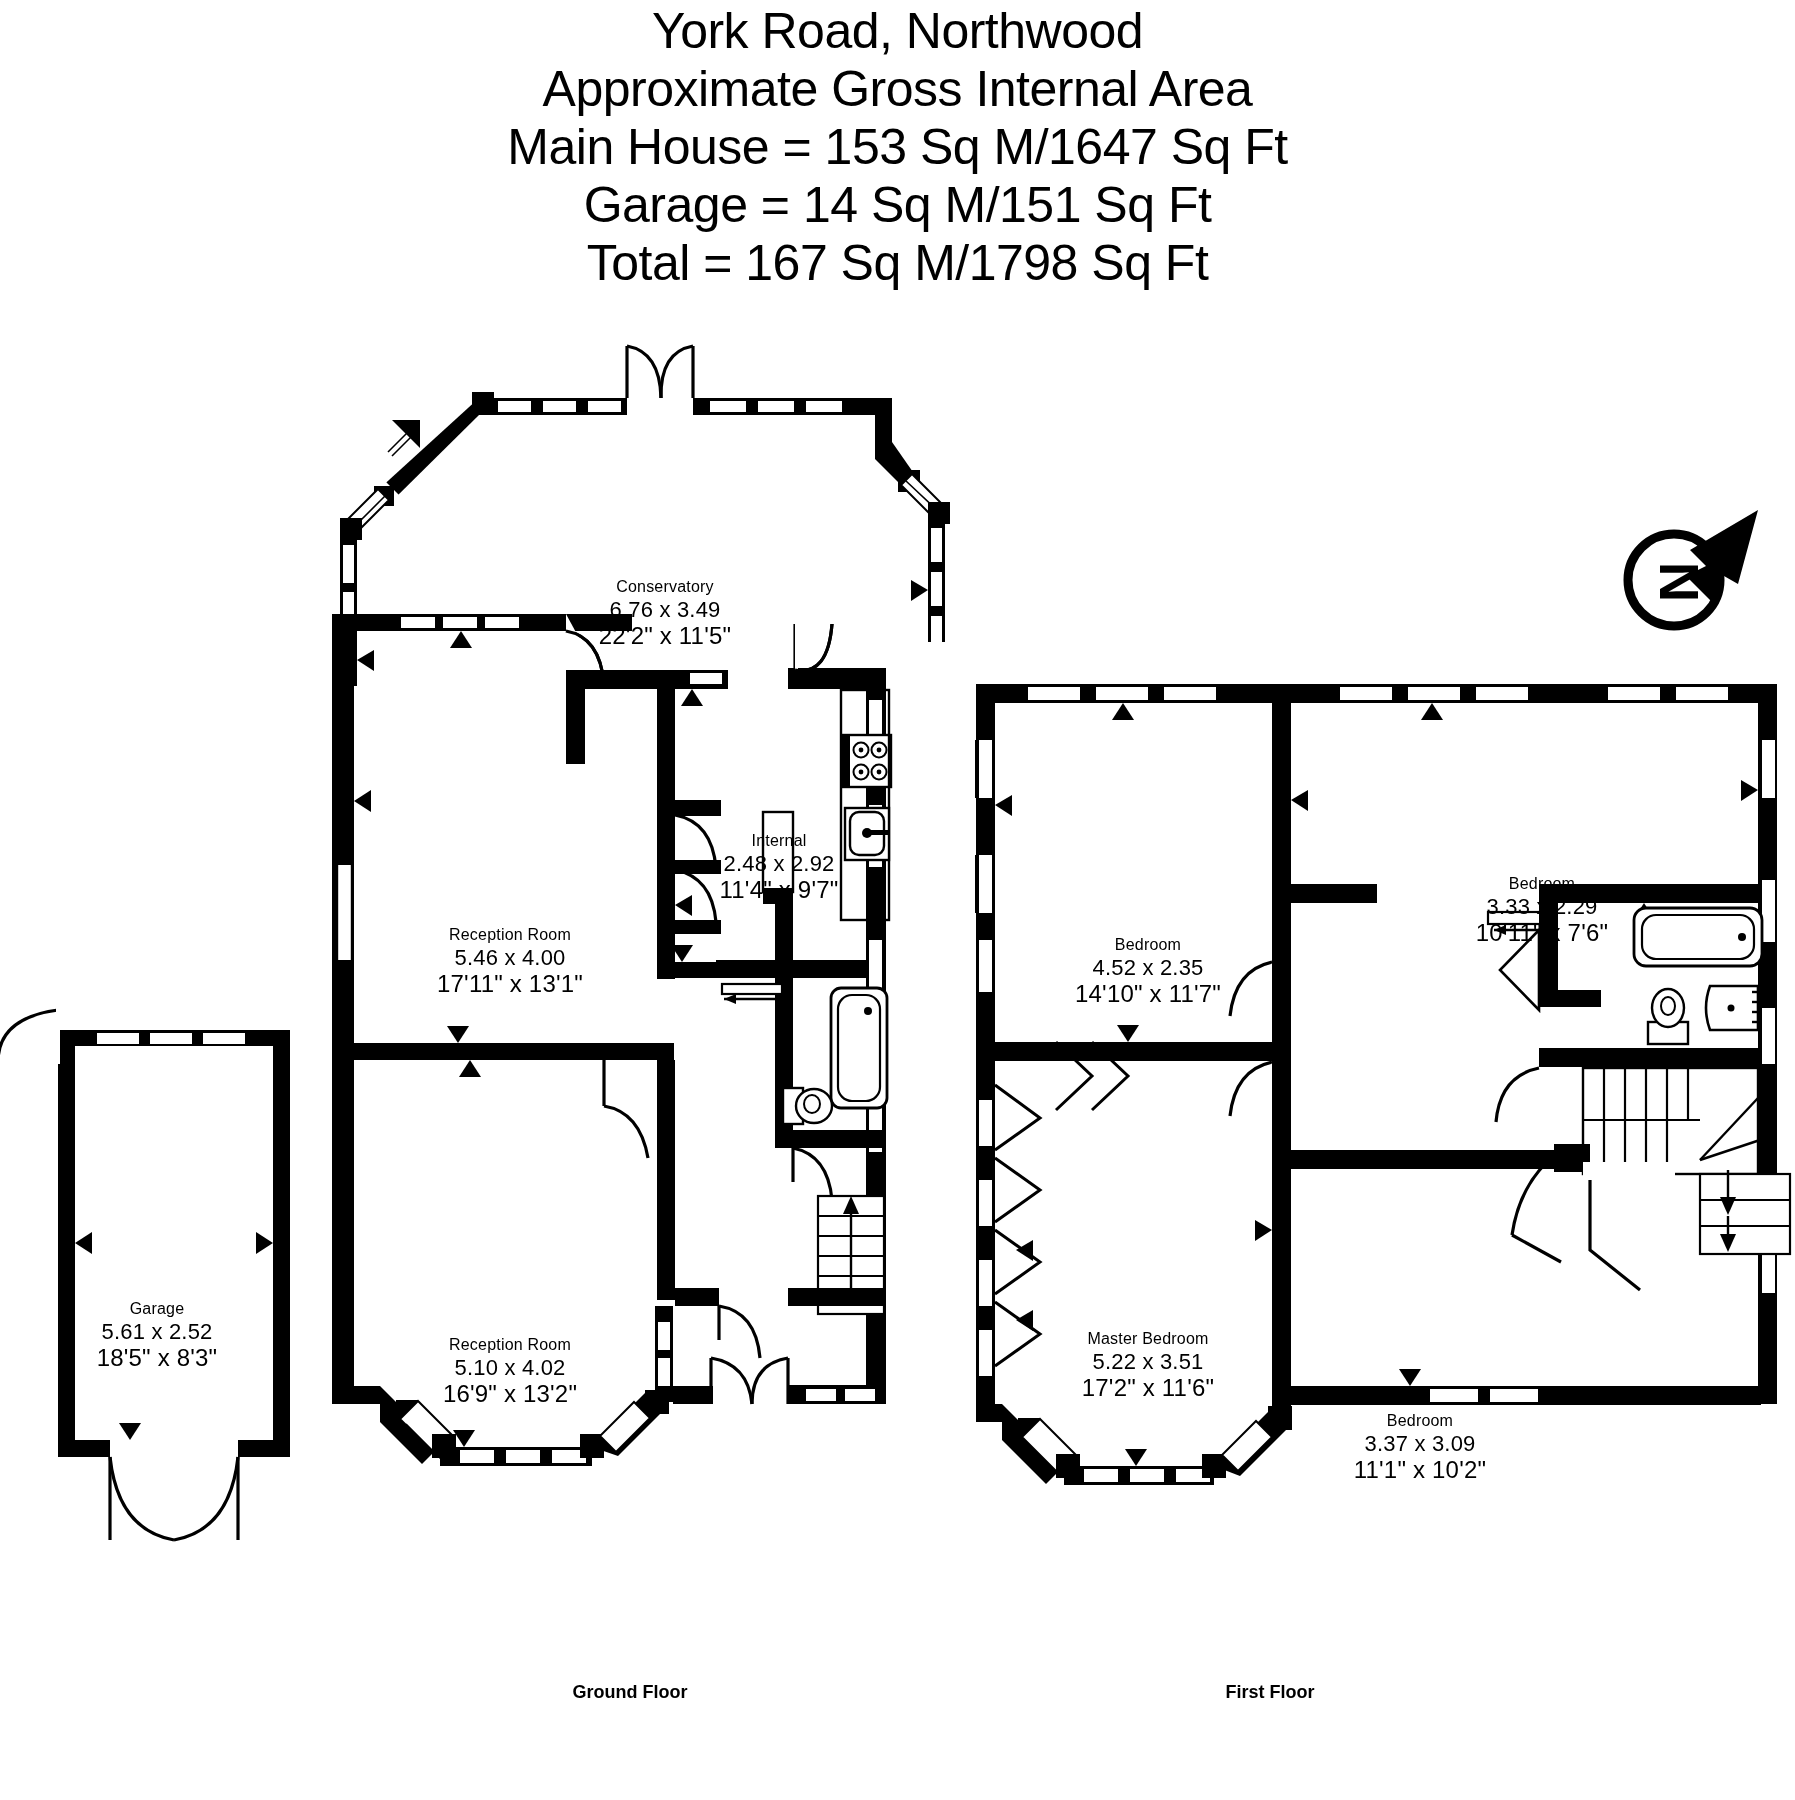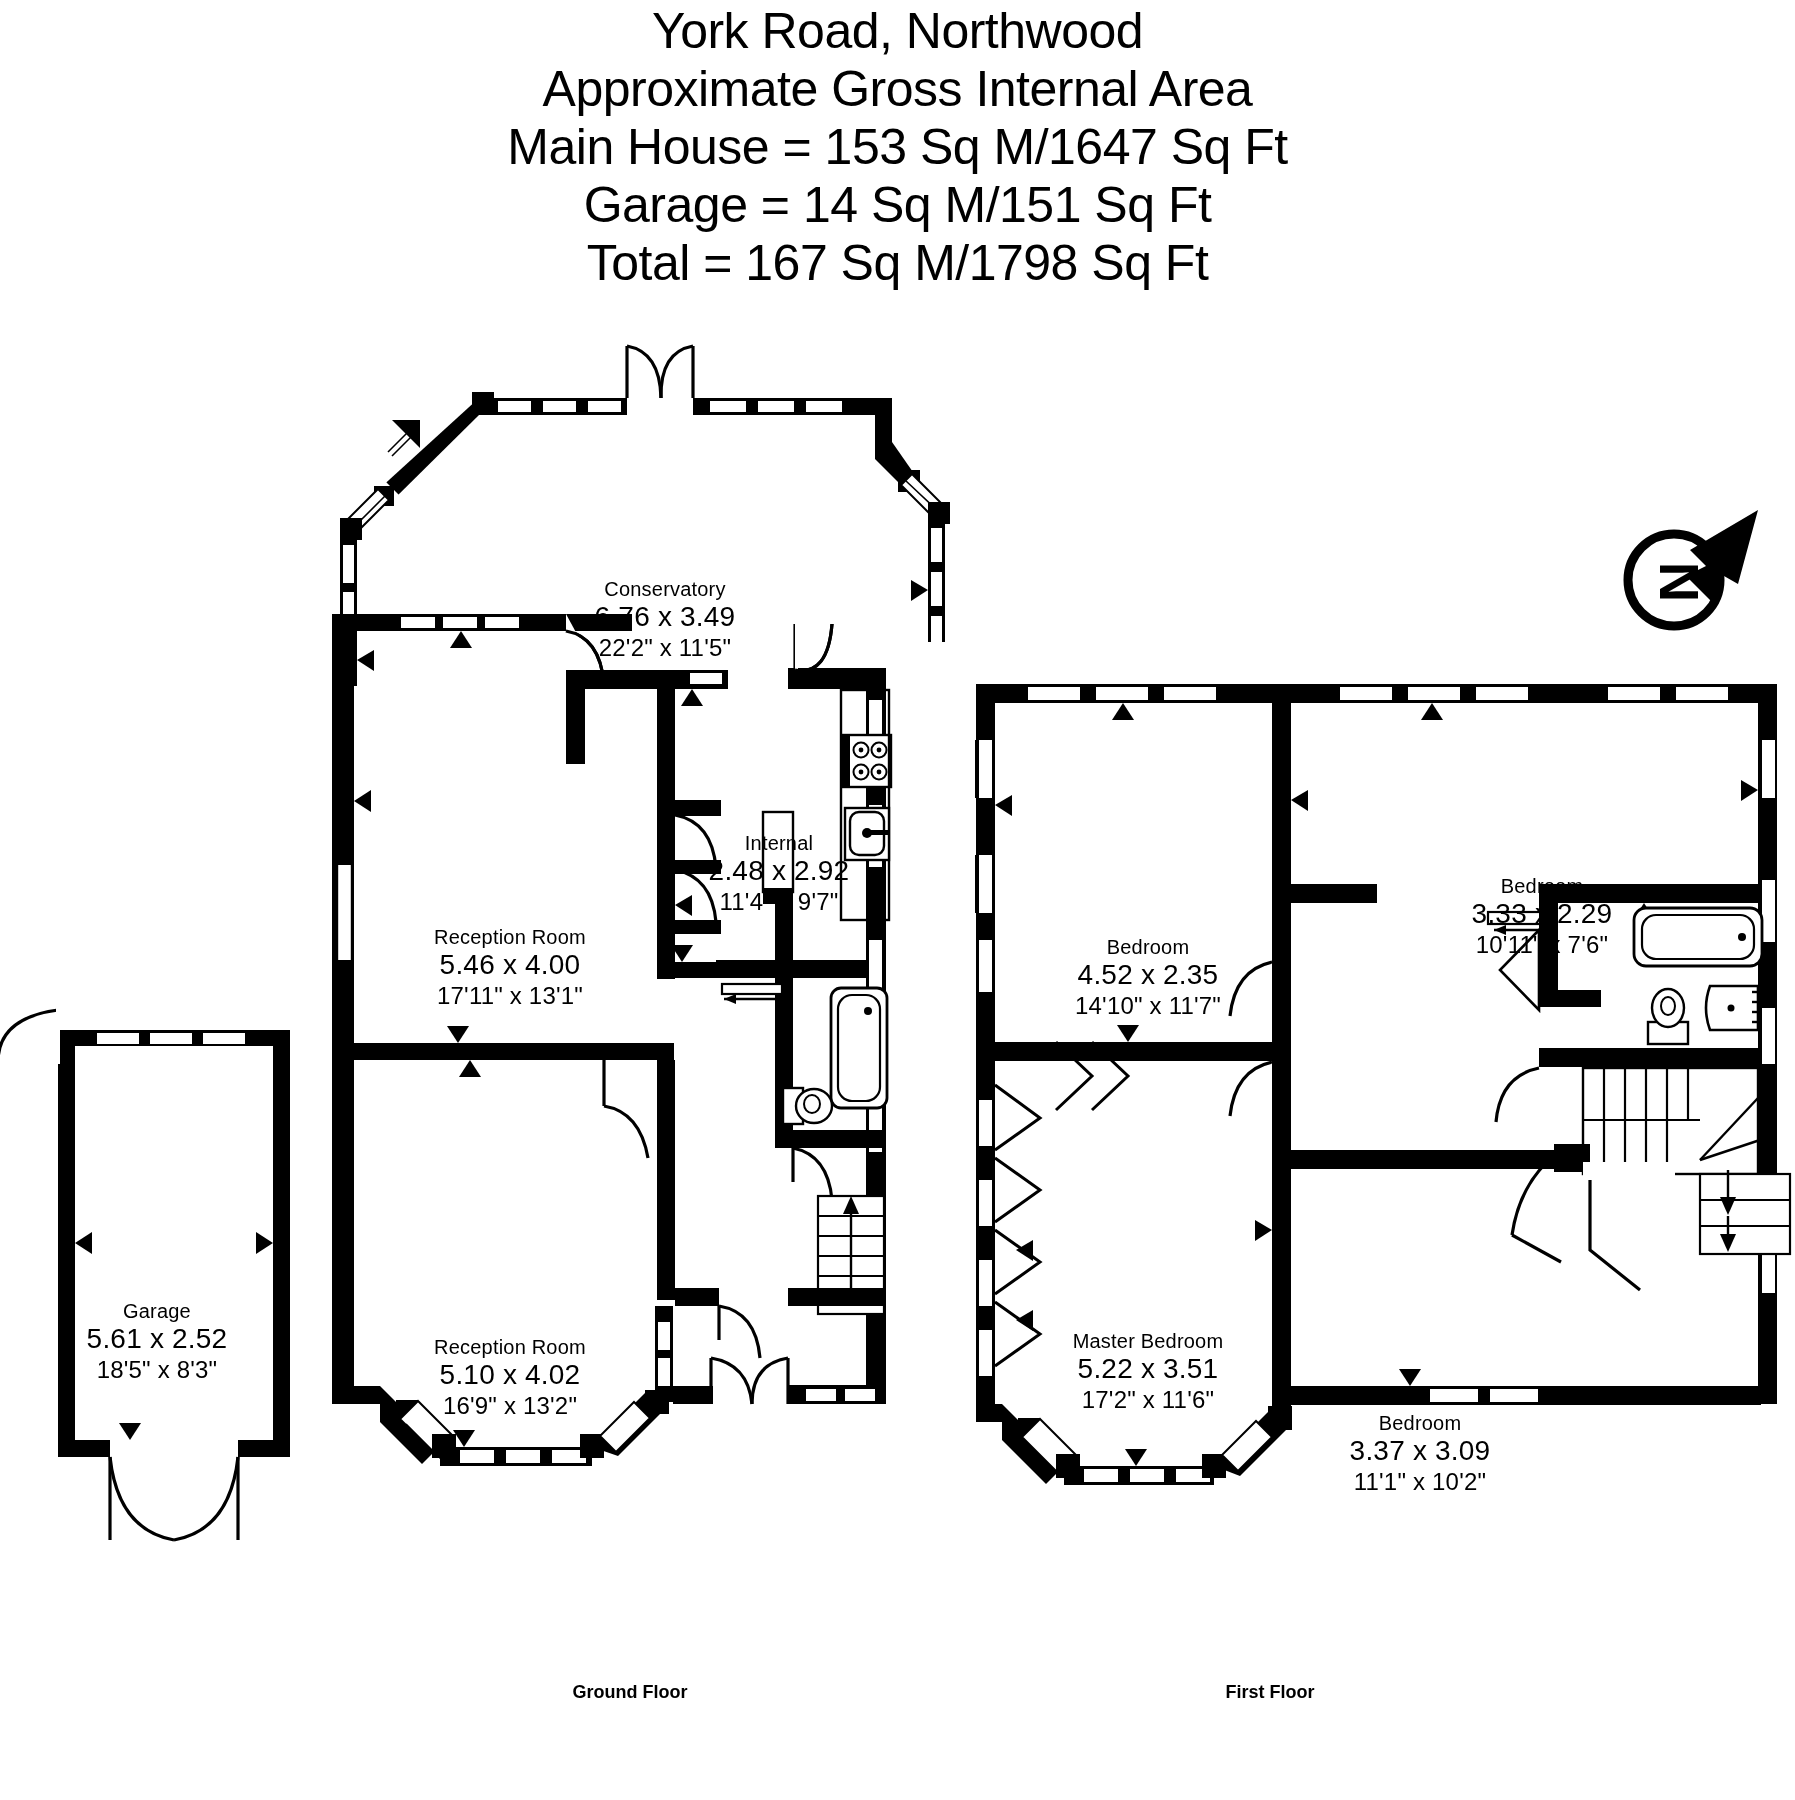--- a/index.html
+++ b/index.html
@@ -50,25 +50,25 @@
   
   .room-label {
     position: absolute;
     text-align: center;
     white-space: nowrap;
     font-family: "Liberation Sans", sans-serif;
     color: #000;
     line-height: 1.16;
   }
   .room-label .rl-name {
-    font-size: 20px;
+    font-size: 16px;
     letter-spacing: 0.2px;
   }
   .room-label .rl-m {
-    font-size: 28px;
+    font-size: 22px;
     letter-spacing: 0.2px;
   }
   .room-label .rl-ft {
     font-size: 24px;
     letter-spacing: 0.2px;
   }
 
   
   .floor-caption {
     position: absolute;

